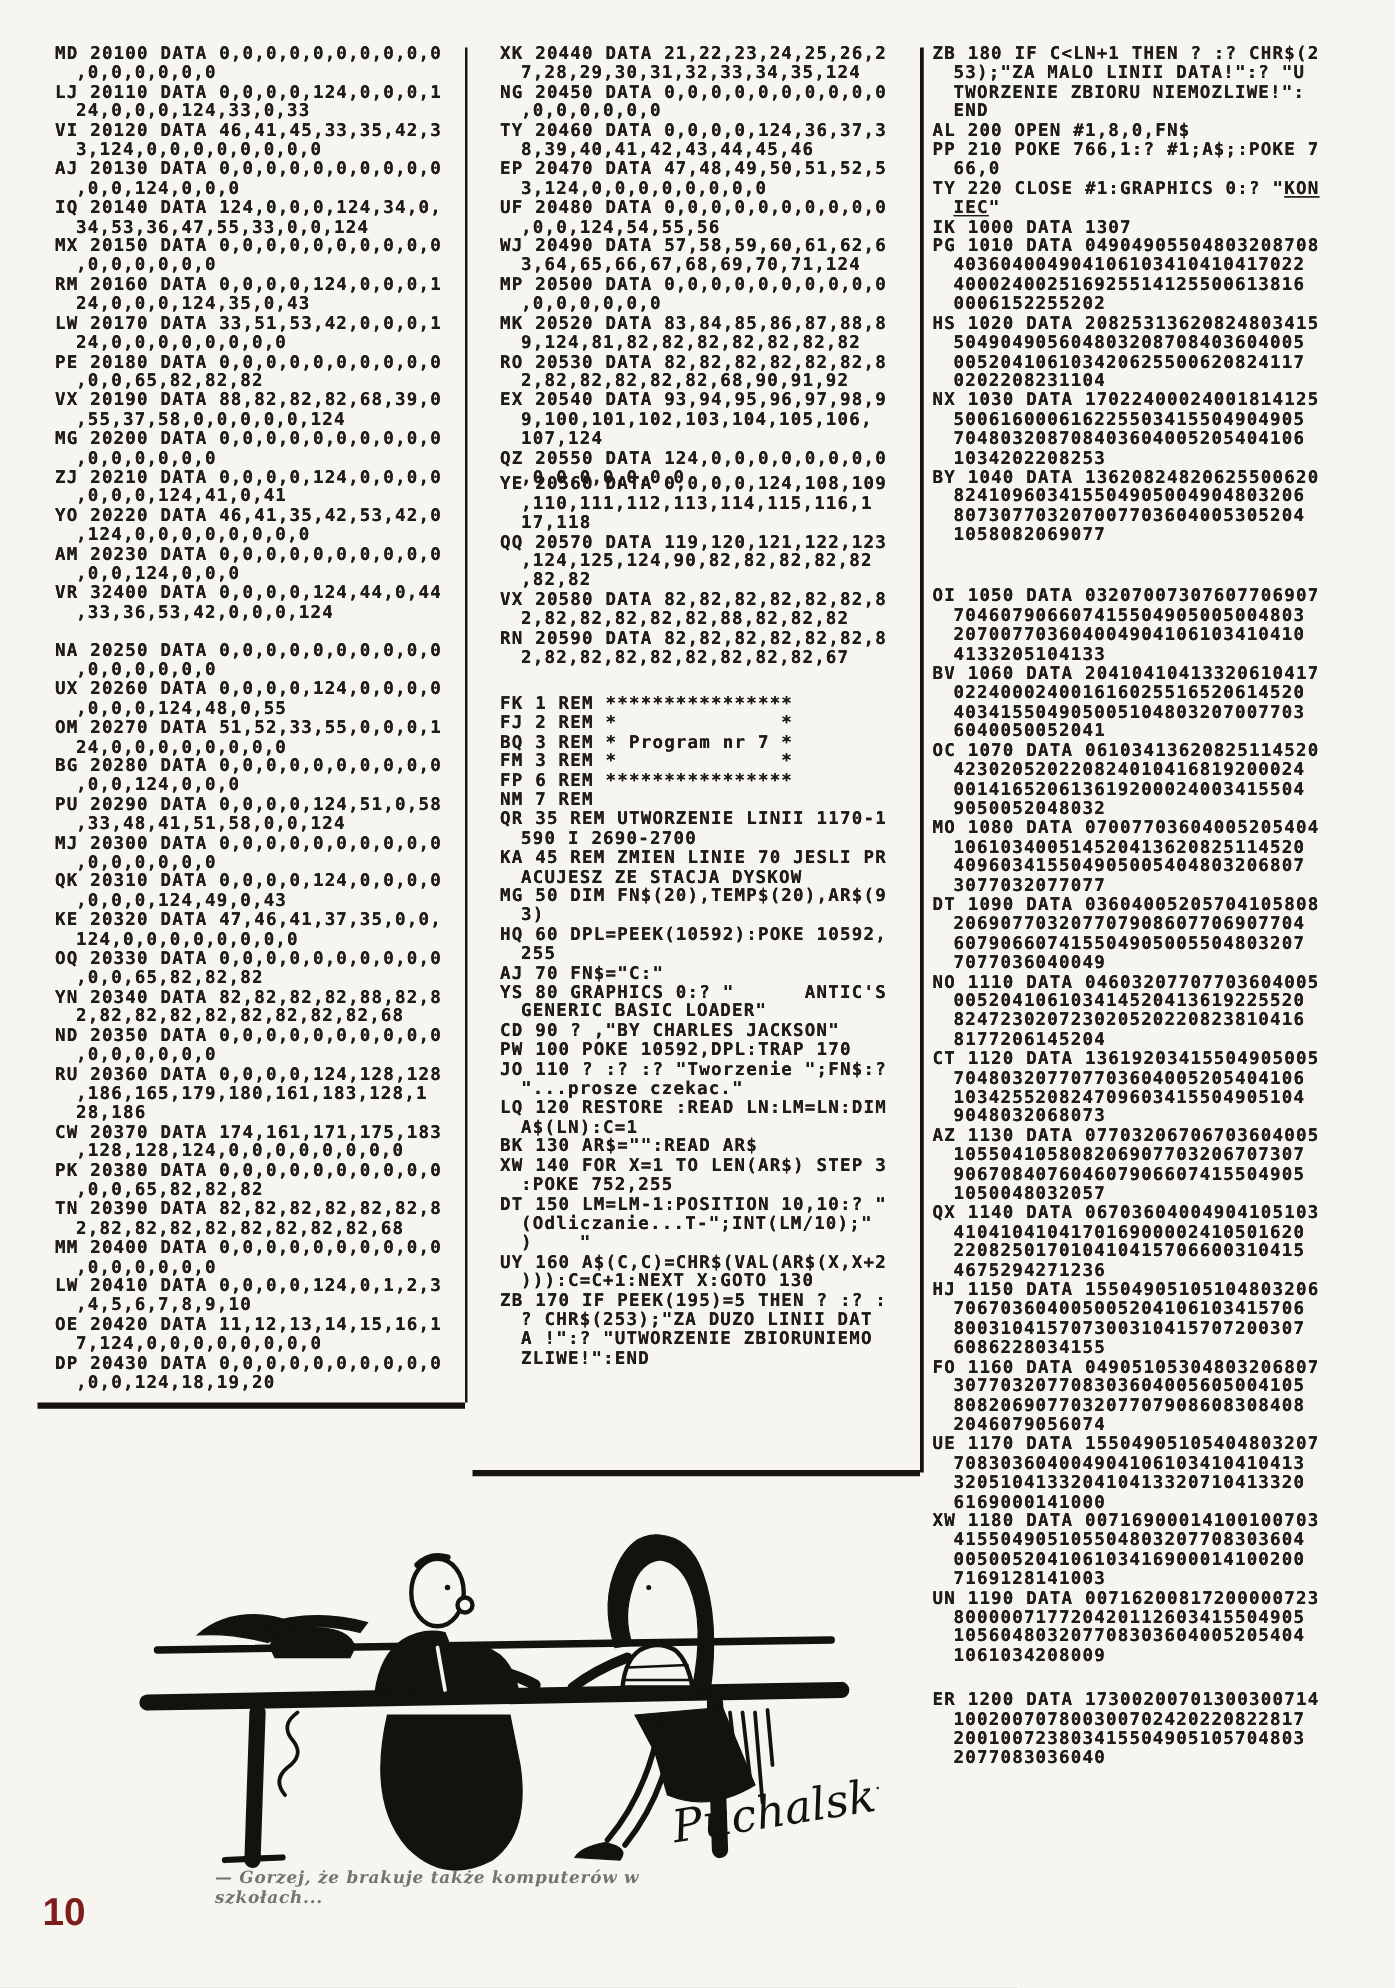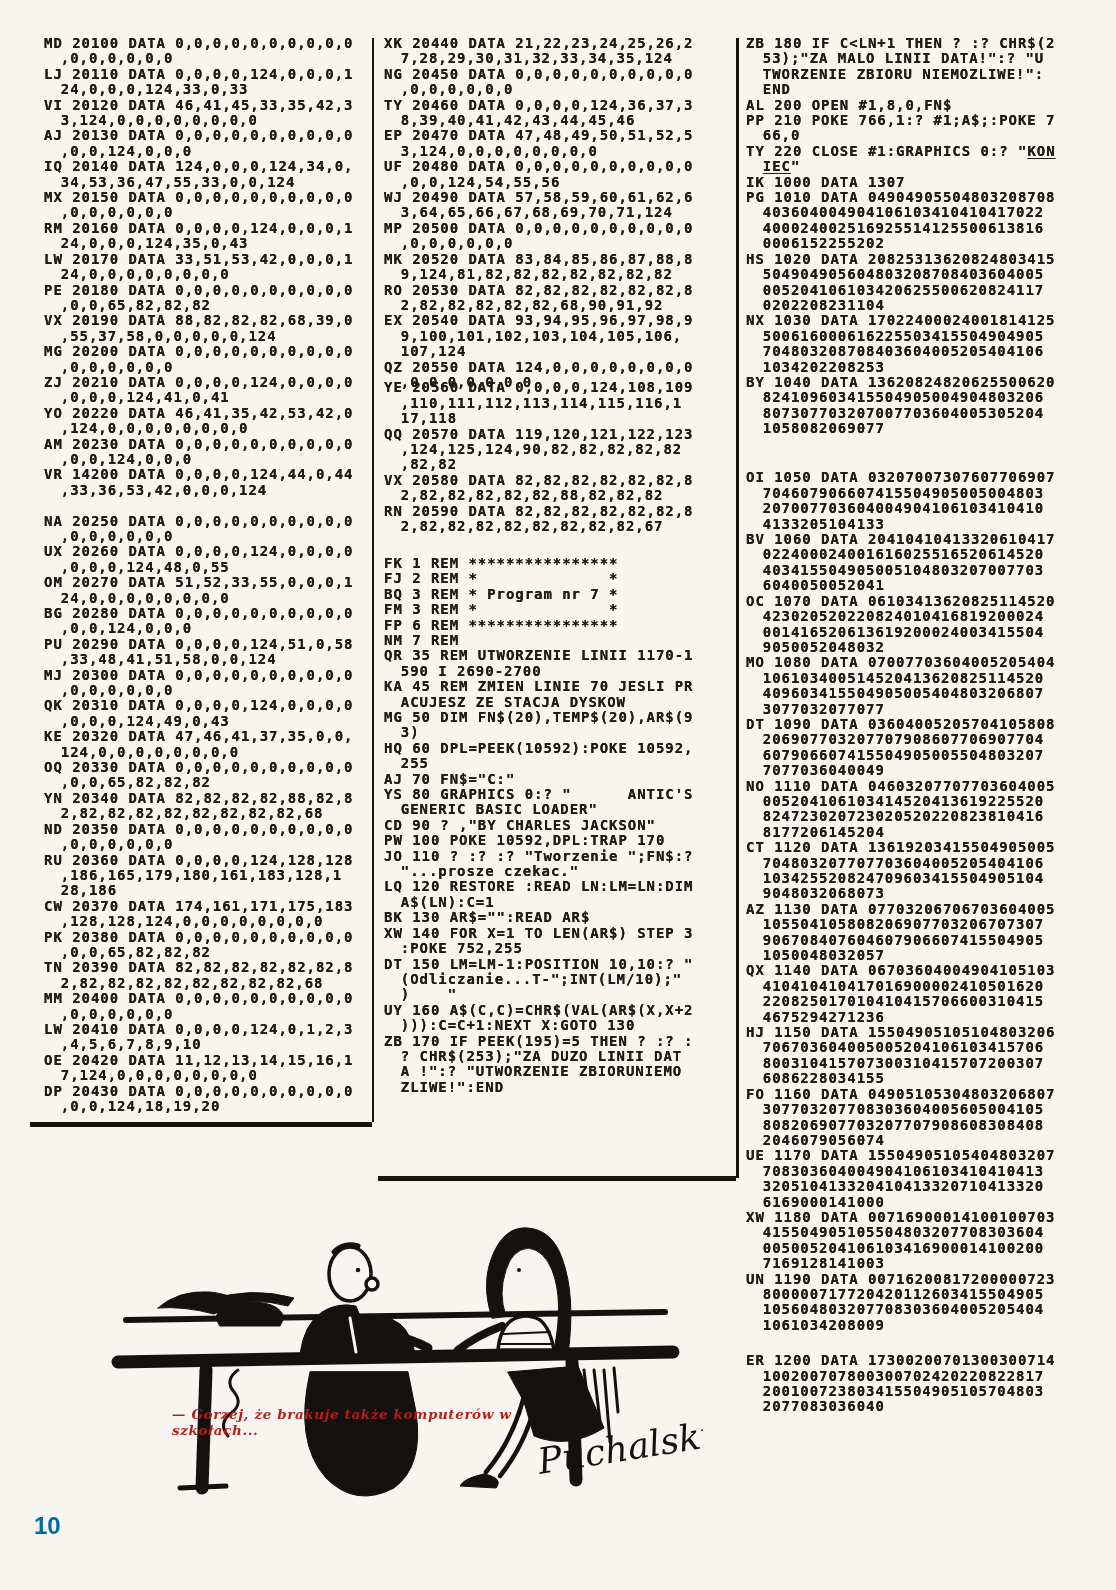--- a/index.html
+++ b/index.html
@@ -20,29 +20,29 @@
   .ln{
     white-space:pre-wrap;
     padding-left:2ch;text-indent:-2ch;
     word-break:normal;
   }
   .ln u{text-decoration:underline;text-underline-offset:2px;}
   .overlap{margin-top:-10px;}
   .vrule{position:absolute;background:#17140f;}
   .hrule{position:absolute;background:#17140f;}
   .caption{
-    position:absolute;left:172px;top:1406px;width:400px;
+    position:absolute;left:172px;top:1494px;width:400px;
     font-family:"DejaVu Serif","Liberation Serif",serif;
     font-style:italic;font-weight:700;font-size:13.5px;
-    letter-spacing:0.6px;color:#b91c1c;
+    letter-spacing:0.6px;color:#737373;
   }
   .pagenum{
     position:absolute;left:34px;top:1512px;
     font-family:"Liberation Sans","DejaVu Sans",sans-serif;
-    font-weight:700;font-size:24px;color:#0369a1;
+    font-weight:700;font-size:31px;color:#7f1d1d;
   }
 </style>
 </head>
 <body>
 
 <div class="page">
 
   <div class="listing-col" style="left:44px">
       <div class="ln">MD <span>20100 DATA 0,0,0,0,0,0,0,0,0,0
 ,0,0,0,0,0,0</span></div>
@@ -65,21 +65,21 @@
       <div class="ln">VX <span>20190 DATA 88,82,82,82,68,39,0
 ,55,37,58,0,0,0,0,0,124</span></div>
       <div class="ln">MG <span>20200 DATA 0,0,0,0,0,0,0,0,0,0
 ,0,0,0,0,0,0</span></div>
       <div class="ln">ZJ <span>20210 DATA 0,0,0,0,124,0,0,0,0
 ,0,0,0,124,41,0,41</span></div>
       <div class="ln">YO <span>20220 DATA 46,41,35,42,53,42,0
 ,124,0,0,0,0,0,0,0,0</span></div>
       <div class="ln">AM <span>20230 DATA 0,0,0,0,0,0,0,0,0,0
 ,0,0,124,0,0,0</span></div>
-      <div class="ln">VR <span>14200 DATA 0,0,0,0,124,44,0,44
+      <div class="ln">VR <span>32400 DATA 0,0,0,0,124,44,0,44
 ,33,36,53,42,0,0,0,124</span></div>
       <div style="height: 15.4px;"></div>
       <div class="ln">NA <span>20250 DATA 0,0,0,0,0,0,0,0,0,0
 ,0,0,0,0,0,0</span></div>
       <div class="ln">UX <span>20260 DATA 0,0,0,0,124,0,0,0,0
 ,0,0,0,124,48,0,55</span></div>
       <div class="ln">OM <span>20270 DATA 51,52,33,55,0,0,0,1
 24,0,0,0,0,0,0,0,0</span></div>
       <div class="ln">BG <span>20280 DATA 0,0,0,0,0,0,0,0,0,0
 ,0,0,124,0,0,0</span></div>
@@ -108,21 +108,21 @@
 2,82,82,82,82,82,82,82,82,68</span></div>
       <div class="ln">MM <span>20400 DATA 0,0,0,0,0,0,0,0,0,0
 ,0,0,0,0,0,0</span></div>
       <div class="ln">LW <span>20410 DATA 0,0,0,0,124,0,1,2,3
 ,4,5,6,7,8,9,10</span></div>
       <div class="ln">OE <span>20420 DATA 11,12,13,14,15,16,1
 7,124,0,0,0,0,0,0,0,0</span></div>
       <div class="ln">DP <span>20430 DATA 0,0,0,0,0,0,0,0,0,0
 ,0,0,124,18,19,20</span></div>
     </div>
-  <div class="listing-col" style="left:384px">
+  <div class="listing-col" style="left:400px">
       <div class="ln">XK <span>20440 DATA 21,22,23,24,25,26,2
 7,28,29,30,31,32,33,34,35,124</span></div>
       <div class="ln">NG <span>20450 DATA 0,0,0,0,0,0,0,0,0,0
 ,0,0,0,0,0,0</span></div>
       <div class="ln">TY <span>20460 DATA 0,0,0,0,124,36,37,3
 8,39,40,41,42,43,44,45,46</span></div>
       <div class="ln">EP <span>20470 DATA 47,48,49,50,51,52,5
 3,124,0,0,0,0,0,0,0,0</span></div>
       <div class="ln">UF <span>20480 DATA 0,0,0,0,0,0,0,0,0,0
 ,0,0,124,54,55,56</span></div>

